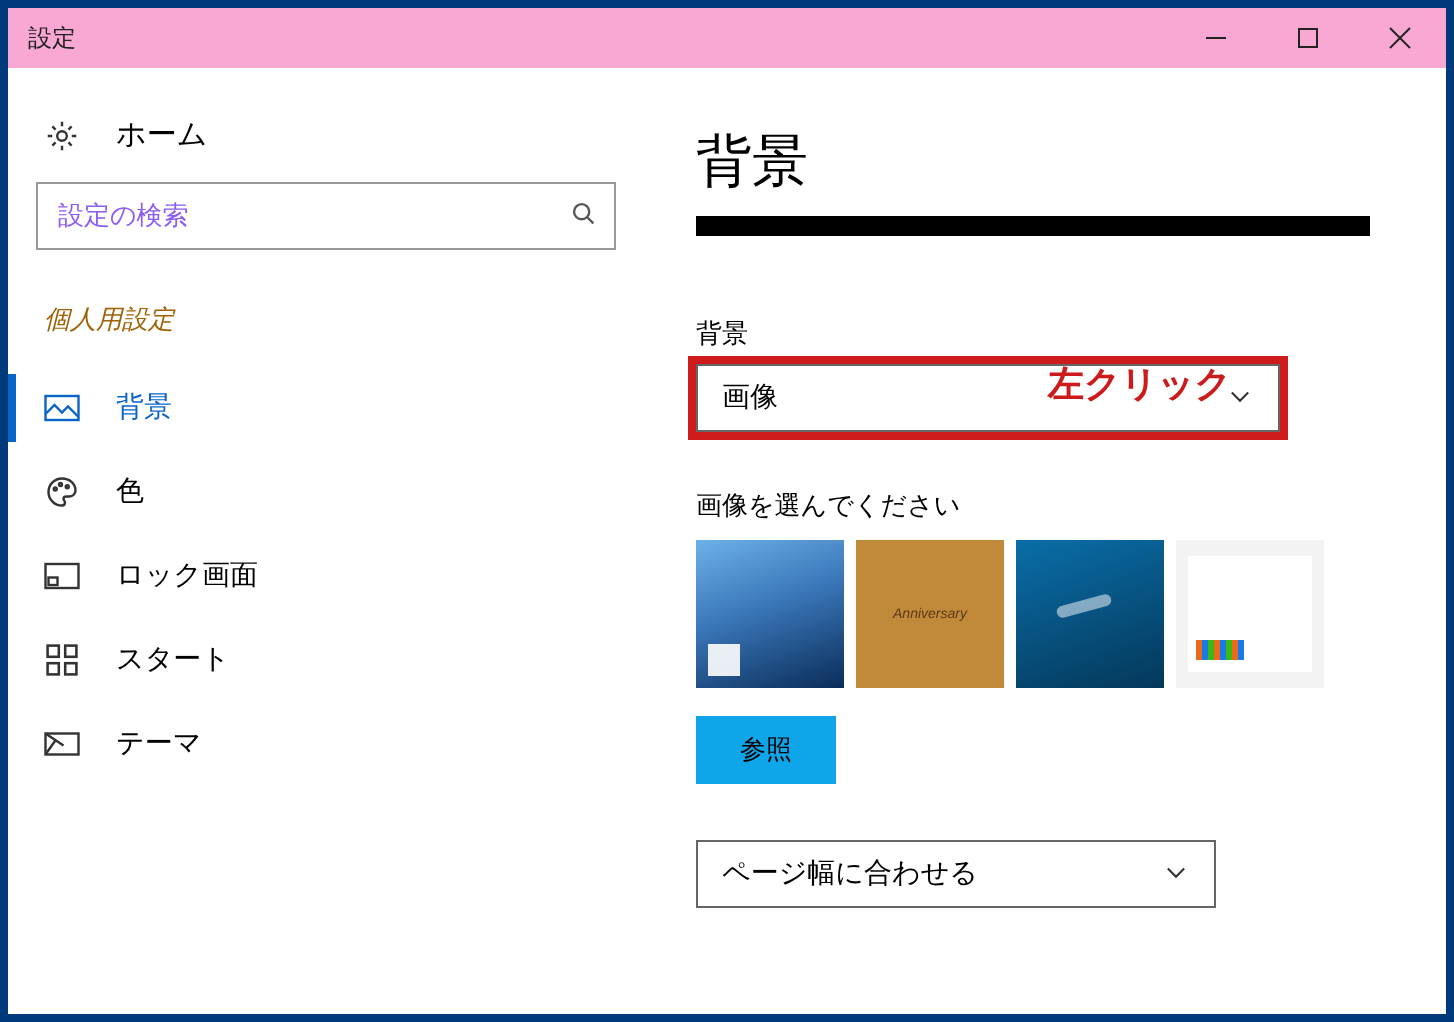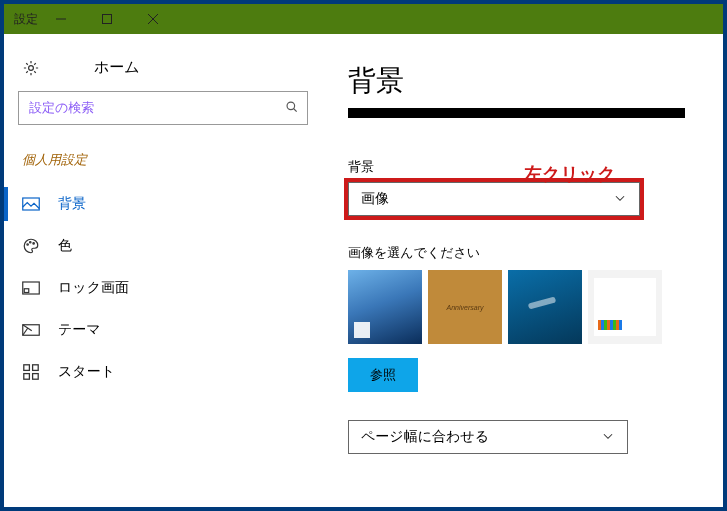--- a/index.html
+++ b/index.html
@@ -1,41 +1,41 @@
 <!DOCTYPE html>
 <html><head>
 <meta charset="utf-8">
 <style>
   * { box-sizing: border-box; }
   body { margin: 0; font-family: "Yu Gothic UI", "Meiryo", sans-serif; font-size: 13px; color: #000; background: #fff; }
   .frame { width: 727px; height: 511px; border: 4px solid #003a7a; position: relative; display: flex; flex-direction: column; background: #fff; }
-  .titlebar { height: 30px; display: flex; align-items: center; padding: 0 0 0 10px; background: #4d7c0f; }
+  .titlebar { height: 30px; display: flex; align-items: center; justify-content: space-between; padding: 0 0 0 10px; background: #f9a8d4; }
   .titlebar .title { font-size: 12px; color: #222; }
   .win-controls { display: flex; height: 100%; }
   .win-btn { width: 46px; display: flex; align-items: center; justify-content: center; font-size: 14px; color: #222; }
   .body { flex: 1; display: flex; overflow: hidden; }
   .sidebar { width: 310px; padding: 10px 0 0 0; display: flex; flex-direction: column; }
   .home-row { display: flex; align-items: center; padding: 14px 18px; gap: 18px; }
   .gear-icon svg, .icon-slot svg { display: block; }
-  .home-label { font-size: 15px; margin-left: 36px; }
+  .home-label { font-size: 15px; }
   .search-wrap { padding: 0 14px 18px 14px; }
   .search-box { width: 290px; height: 34px; border: 1px solid #999; display: flex; align-items: center; padding: 0 8px 0 10px; color: #666; justify-content: space-between; }
   .search-ph { color: #8b5cf6; font-size: 13px; }
   .search-ic { color: #555; }
   .section-header { padding: 8px 18px 14px 18px; color: #a16207; font-size: 13px; font-style: italic; }
   .nav-item { display: flex; align-items: center; gap: 18px; padding: 12px 18px; font-size: 14px; position: relative; }
   .nav-item.active { color: #0a64c8; }
   .nav-item.active::before { content:""; position:absolute; left:0; top:4px; bottom:4px; width:4px; background:#0a64c8; }
   .icon-slot { width: 18px; display:flex; justify-content:center; color: inherit; }
   .content { flex: 1; padding: 28px 38px 20px 34px; overflow: hidden; position: relative; }
   .page-title { font-size: 28px; font-weight: 300; margin-bottom: 8px; }
   .title-bar { height: 10px; background: #000; margin-bottom: 40px; }
   .field-label { font-size: 13px; margin-bottom: 6px; }
   .annot { position: absolute; font-size: 18px; font-weight: bold; color: #cd1a1a; }
-  .dropdown { border: 1px solid #666; height: 34px; display:flex; align-items:center; justify-content:space-between; padding: 0 12px; font-size: 14px; width: 280px; }
+  .dropdown { border: 1px solid #666; height: 34px; display:flex; align-items:center; justify-content:space-between; padding: 0 12px; font-size: 14px; width: 260px; }
   .dropdown.highlight { outline: 4px solid #cd1a1a; width: 292px; }
   .chev { color: #333; }
   .thumbs { display: flex; gap: 6px; margin-top: 8px; margin-bottom: 14px; }
   .thumb { width: 74px; height: 74px; }
   .t1 { background: linear-gradient(160deg,#6db1e8 0%,#3a77b8 45%,#0a2d5a 100%); position:relative; }
   .t1::after { content:""; position:absolute; left:6px; bottom:6px; width:16px; height:16px; background:
       linear-gradient(#fff,#fff) left 7px top 0 /2px 16px no-repeat,
       linear-gradient(#fff,#fff) left 0 top 7px /16px 2px no-repeat,
       linear-gradient(#fff,#fff) left 0 top 0 /7px 7px no-repeat,
       linear-gradient(#fff,#fff) left 9px top 0 /7px 7px no-repeat,
@@ -133,48 +133,48 @@
           <svg width="18" height="14" viewBox="0 0 24 18" fill="none" stroke="#333" stroke-width="1.6">
             <rect x="1" y="1" width="22" height="16"></rect>
               <rect x="3" y="10" width="6" height="5"></rect>
           </svg>
         </span>
         <span>ロック画面</span>
       </div>
 
       <div class="nav-item">
         <span class="icon-slot">
-          <svg width="18" height="16" viewBox="0 0 24 20" fill="none" stroke="#333" stroke-width="1.6">
-            <rect x="1" y="3" width="22" height="14"></rect>
-              <path d="M1 3l12 8M1 17l7-10"></path>
-          </svg>
-        </span>
-        <span>テーマ</span>
-      </div>
-
-      <div class="nav-item">
-        <span class="icon-slot">
           <svg width="16" height="16" viewBox="0 0 20 20" fill="none" stroke="#333" stroke-width="1.6">
             <rect x="1" y="1" width="7" height="7"></rect>
               <rect x="12" y="1" width="7" height="7"></rect>
             <rect x="1" y="12" width="7" height="7"></rect>
               <rect x="12" y="12" width="7" height="7"></rect>
           </svg>
         </span>
         <span>スタート</span>
       </div>
 
+      <div class="nav-item">
+        <span class="icon-slot">
+          <svg width="18" height="16" viewBox="0 0 24 20" fill="none" stroke="#333" stroke-width="1.6">
+            <rect x="1" y="3" width="22" height="14"></rect>
+              <path d="M1 3l12 8M1 17l7-10"></path>
+          </svg>
+        </span>
+        <span>テーマ</span>
+      </div>
+
 
     </div>
 
     <div class="content">
       <div class="page-title">背景</div>
       <div class="title-bar"></div>
 
-      <div class="annot" style="top:128px; left:210px;">左クリック</div>
+      <div class="annot" style="top:146px; left:210px;">左クリック</div>
 
       <div class="field-label">背景</div>
       <div class="dropdown highlight">
         <span>画像</span>
         <span class="chev">
           <svg width="14" height="14" viewBox="0 0 24 24" fill="none" stroke="#333" stroke-width="1.8">
               <path d="M5 9l7 7 7-7"></path>
             </svg>
         </span>
       </div>

